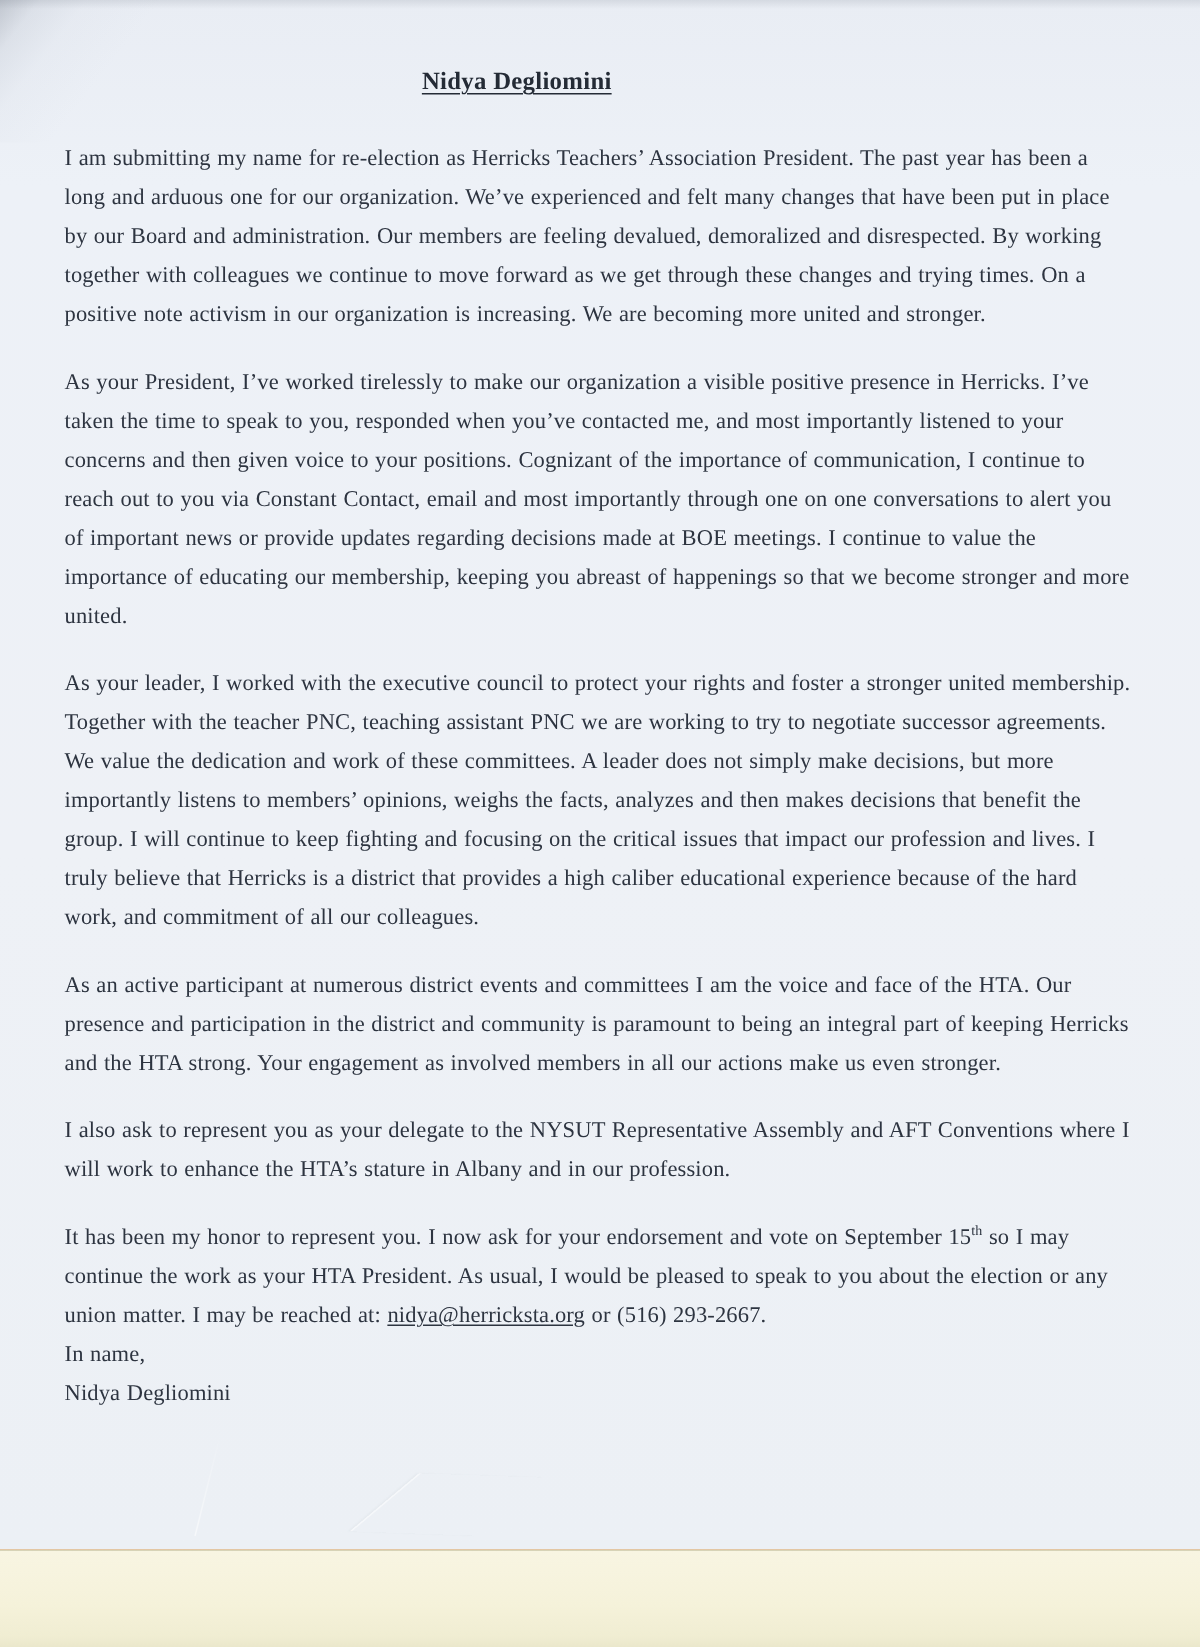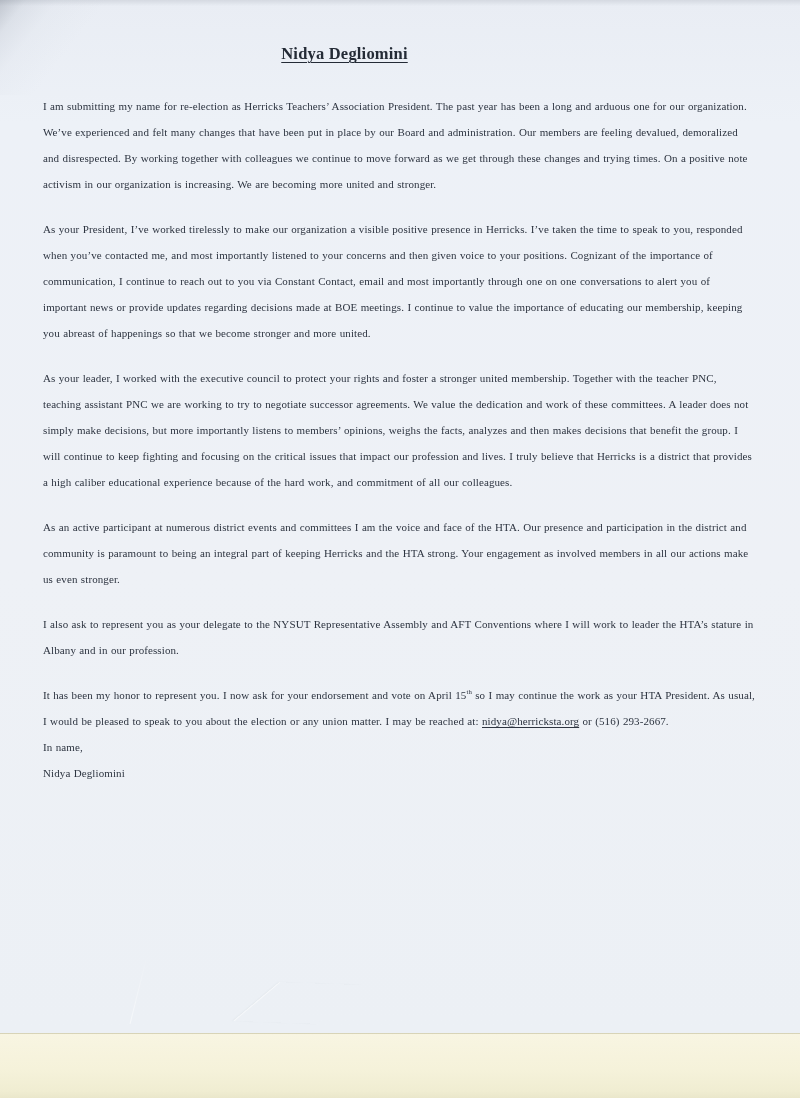--- a/index.html
+++ b/index.html
@@ -56,21 +56,21 @@
     text-align: center;
     font-size: 16.5px;
     font-weight: bold;
     letter-spacing: 0.2px;
     text-decoration: underline;
     text-underline-offset: 3px;
     color: #242b36;
   }
   .body-text p {
     margin: 0 0 19px 0;
-    font-size: 11px;
+    font-size: 15px;
     line-height: 26px;
     letter-spacing: 0.1px;
     word-spacing: 0.5px;
     text-align: left;
   }
   .body-text p.tight {
     margin-bottom: 0;
   }
   sup {
     font-size: 0.62em;
@@ -122,23 +122,23 @@
 <div class="scan-page">
   <div class="paper">
 
     <h1 class="title">Nidya Degliomini</h1>
 
     <div class="body-text">
       <p>I am submitting my name for re-election as Herricks Teachers’ Association President. The past year has been a long and arduous one for our organization. We’ve experienced and felt many changes that have been put in place by our Board and administration. Our members are feeling devalued, demoralized and disrespected. By working together with colleagues we continue to move forward as we get through these changes and trying times. On a positive note activism in our organization is increasing. We are becoming more united and stronger.</p>
       <p>As your President, I’ve worked tirelessly to make our organization a visible positive presence in Herricks. I’ve taken the time to speak to you, responded when you’ve contacted me, and most importantly listened to your concerns and then given voice to your positions. Cognizant of the importance of communication, I continue to reach out to you via Constant Contact, email and most importantly through one on one conversations to alert you of important news or provide updates regarding decisions made at BOE meetings. I continue to value the importance of educating our membership, keeping you abreast of happenings so that we become stronger and more united.</p>
       <p>As your leader, I worked with the executive council to protect your rights and foster a stronger united membership. Together with the teacher PNC, teaching assistant PNC we are working to try to negotiate successor agreements. We value the dedication and work of these committees. A leader does not simply make decisions, but more importantly listens to members’ opinions, weighs the facts, analyzes and then makes decisions that benefit the group.  I will continue to keep fighting and focusing on the critical issues that impact our profession and lives. I truly believe that Herricks is a district that provides a high caliber educational experience because of the hard work, and commitment of all our colleagues.</p>
       <p>As an active participant at numerous district events and committees I am the voice and face of the HTA. Our presence and participation in the district and community is paramount to being an integral part of keeping Herricks and the HTA strong. Your engagement as involved members in all our actions make us even stronger.</p>
-      <p>I also ask to represent you as your delegate to the NYSUT Representative Assembly and AFT Conventions where I will work to leader the HTA’s stature in Albany and in our profession.</p>
+      <p>I also ask to represent you as your delegate to the NYSUT Representative Assembly and AFT Conventions where I will work to enhance the HTA’s stature in Albany and in our profession.</p>
 
-      <p class="tight"><span>It has been my honor to represent you. I now ask for your endorsement and vote on April 15</span><sup>th</sup><span> so I may continue the work as your HTA President. As usual, I would be pleased to speak to you about the election or any union matter. I may be reached at: </span><a class="email">nidya@herricksta.org</a><span> or (516) 293-2667.</span></p>
+      <p class="tight"><span>It has been my honor to represent you. I now ask for your endorsement and vote on September 15</span><sup>th</sup><span> so I may continue the work as your HTA President. As usual, I would be pleased to speak to you about the election or any union matter. I may be reached at: </span><a class="email">nidya@herricksta.org</a><span> or (516) 293-2667.</span></p>
 
       <p class="tight">In name,</p>
       <p class="tight">Nidya Degliomini</p>
     </div>
 
     <div class="crease-left"></div>
     <div class="crease-chevron"></div>
   </div>
 
   <div class="backing"></div>

